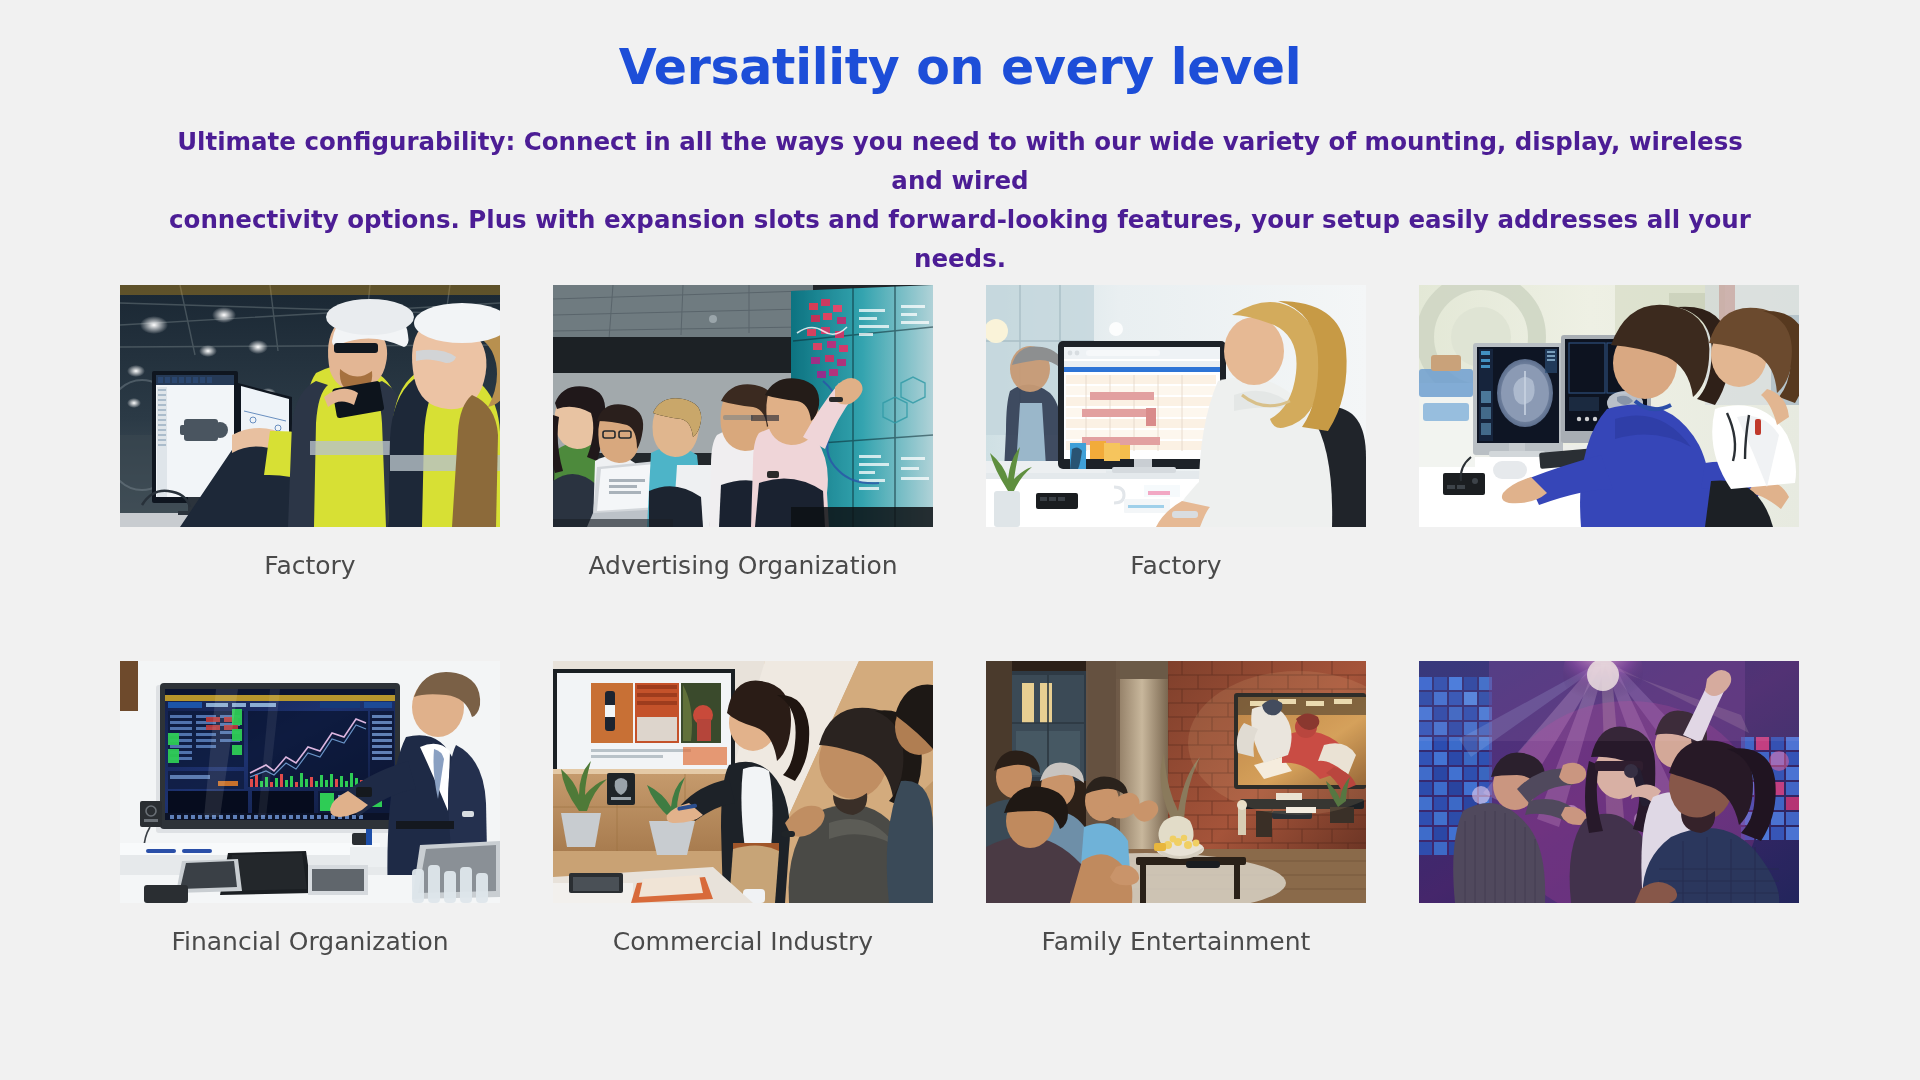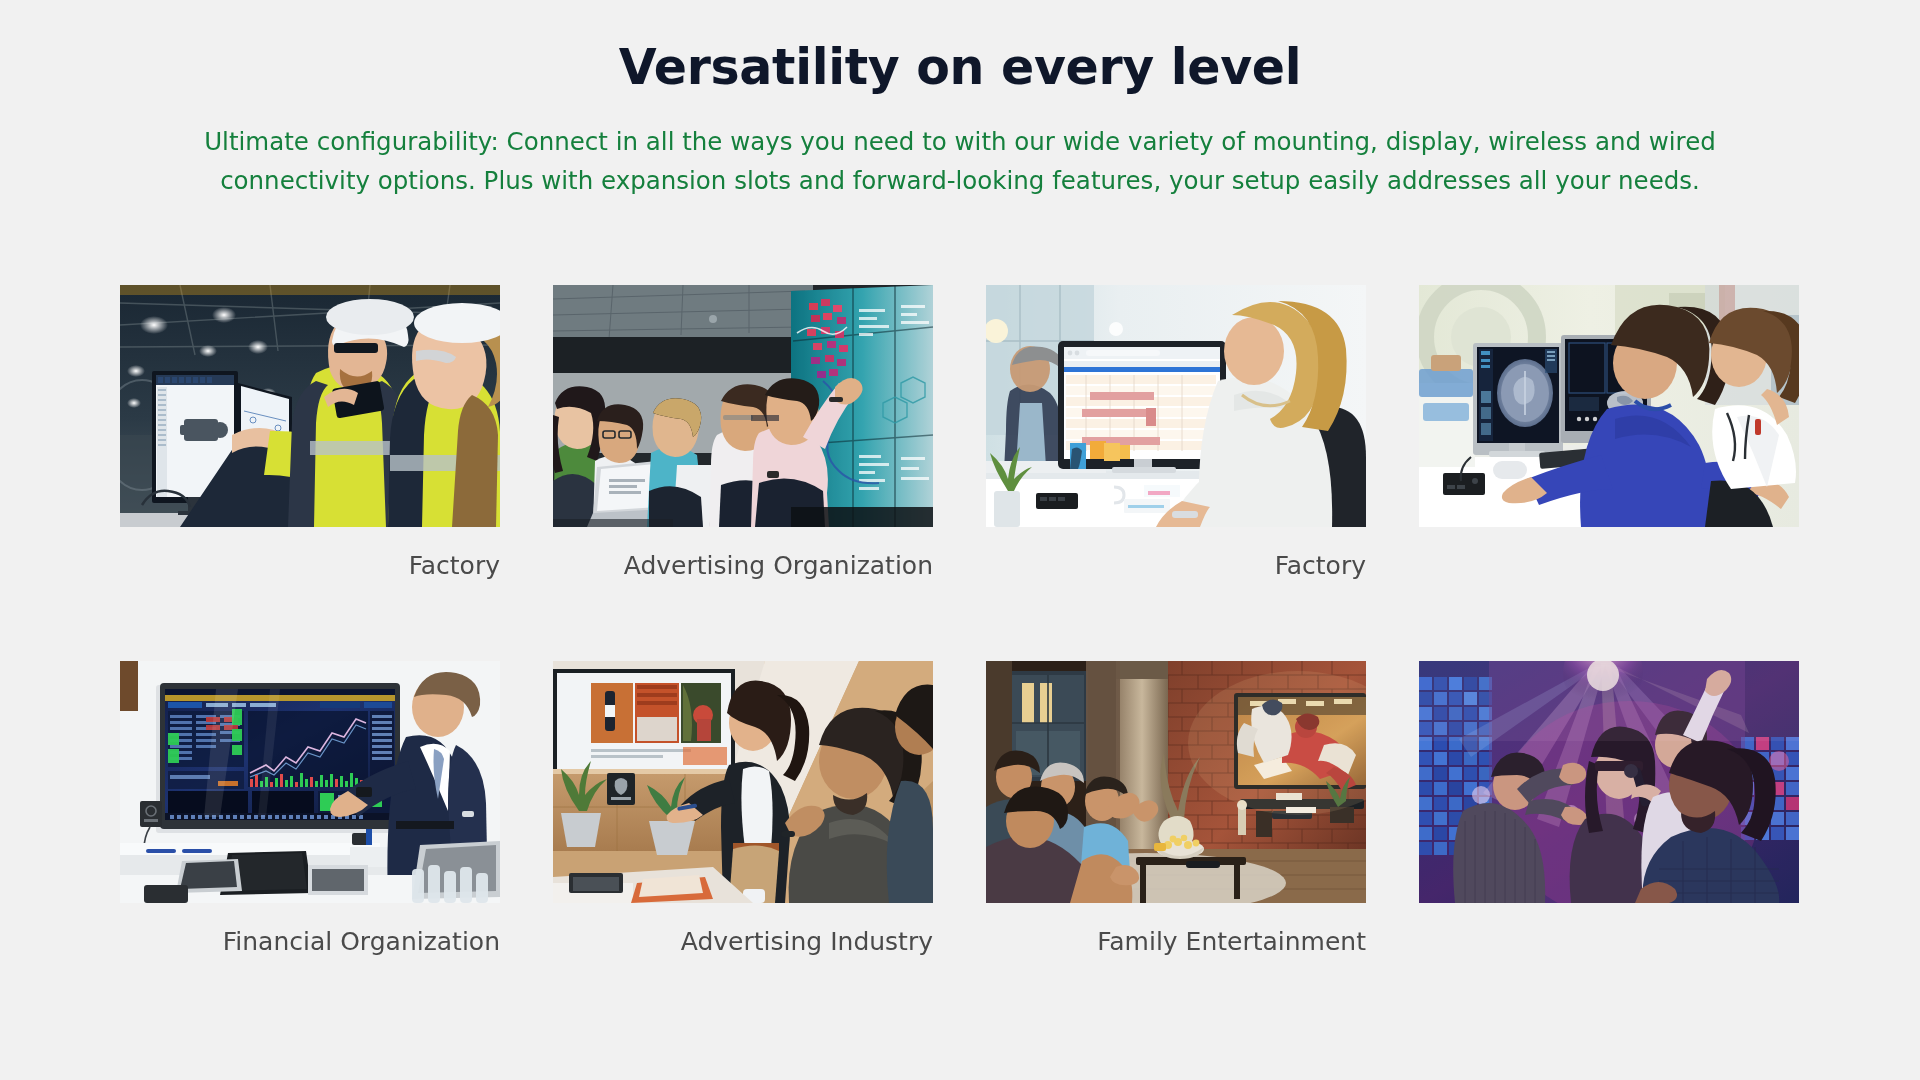--- a/index.html
+++ b/index.html
@@ -24,32 +24,32 @@
     position: relative;
     background: #f1f1f1;
   }
 
   
   .header { padding-top: 40px; text-align: center; }
 
   .page-title {
     font-size: 49px;
     font-weight: bold;
-    color: #0f172a;
+    color: #1d4ed8;
     letter-spacing: -0.3px;
     line-height: 1.15;
   }
 
   .subtitle {
     margin: 26px auto 0;
     width: 1590px;
     font-size: 24.5px;
     line-height: 39px;
-    color: #15803d;
-    font-weight: 400;
+    color: #4c1d95;
+    font-weight: 700;
   }
   .subtitle span { display: block; }
 
   
   .grid {
     position: absolute;
     left: 120px;
     top: 285px;
     width: 1680px;
     display: grid;
@@ -64,21 +64,21 @@
     width: 380px;
     height: 242px;
     overflow: hidden;
     position: relative;
     background: #1d2a36;
   }
   .thumb svg { display: block; width: 380px; height: 242px; }
 
   .caption {
     margin-top: 24px;
-    text-align: right;
+    text-align: center;
     font-size: 25px;
     line-height: 1.2;
     color: #4a4a4a;
     font-weight: 400;
   }
 </style>
 </head>
 <body>
 
 <div class="page">
@@ -874,21 +874,21 @@
 
           <polygon points="0,216 160,206 200,242 0,242" fill="#e8e2da"></polygon>
           <rect x="0" y="222" width="80" height="20" fill="#f2f0ed"></rect>
 
           <polygon points="84,222 152,216 160,238 78,242" fill="#d86a3a"></polygon>
           <polygon points="90,218 146,214 150,232 86,236" fill="#f0e4d6"></polygon>
           <rect x="16" y="212" width="54" height="20" rx="2" fill="#2a2e32"></rect>
           <rect x="20" y="216" width="46" height="14" fill="#4a5056"></rect>
         </svg>
       </div>
-      <div class="caption">Advertising Industry</div>
+      <div class="caption">Commercial Industry</div>
     </div>
 
     <div class="card">
       <div class="thumb">
         <svg viewBox="0 0 380 242" preserveAspectRatio="none" aria-hidden="true">
           <defs>
             <linearGradient id="fe-brick" x1="0" y1="0" x2="1" y2="1">
               <stop offset="0" stop-color="#7e3f2b"></stop>
                 <stop offset="0.5" stop-color="#a5543a"></stop>
                 <stop offset="1" stop-color="#5d2d1f"></stop>

